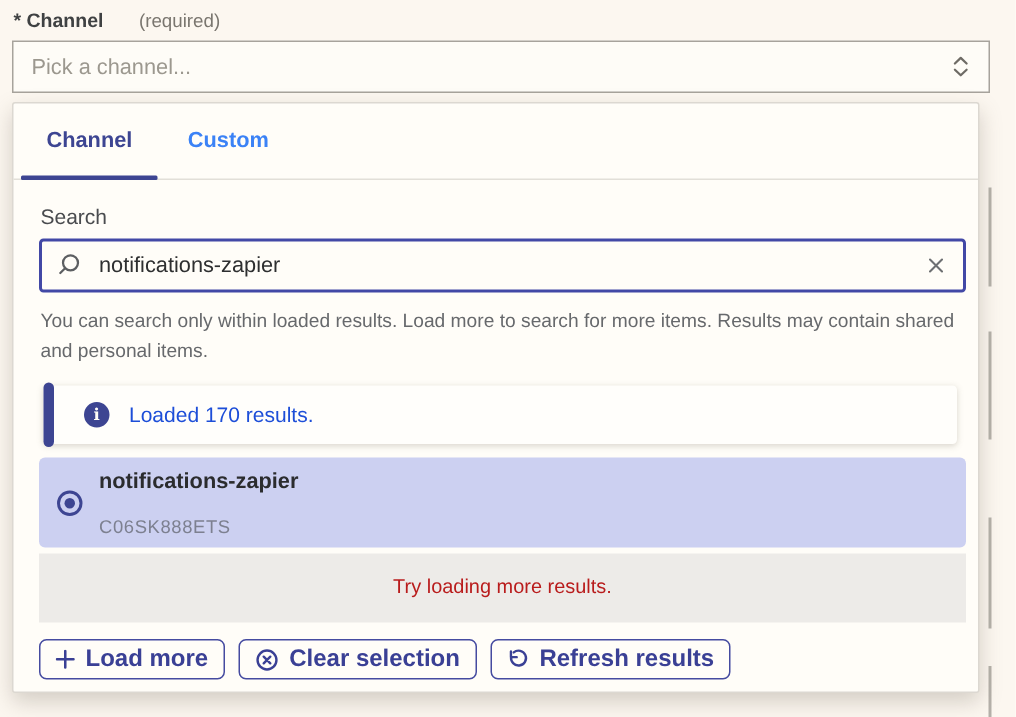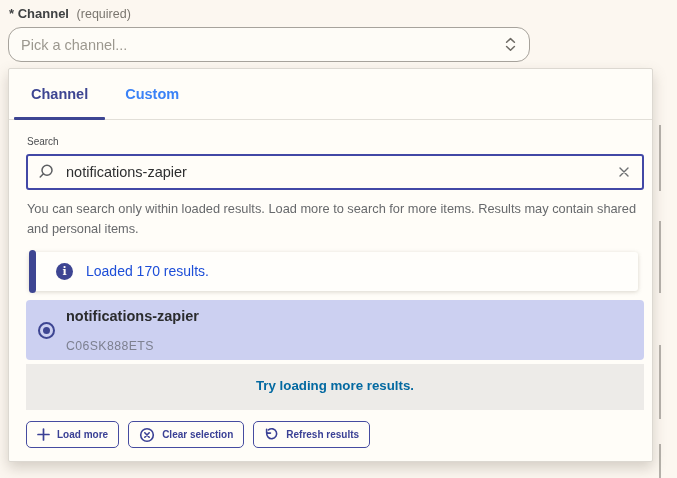--- a/index.html
+++ b/index.html
@@ -15,26 +15,26 @@
   body{
     width:677px;height:478px;position:relative;overflow:hidden;
     background:var(--page-bg);
     font-family:"Liberation Sans",sans-serif;
     -webkit-font-smoothing:antialiased;
   }
 
   
   .field-label-row{position:absolute;left:9px;top:6px;font-size:13px;color:#3f4142;}
   .lbl-bold{font-weight:bold;}
-  .req-note{color:#7a766f;font-size:12.5px;margin-left:4px;}
+  .req-note{color:#7a766f;font-size:12.5px;margin-left:20px;}
 
   
   .select-box{
-    position:absolute;left:8px;top:27px;width:522px;height:35px;
-    border:1px solid var(--border-gray);border-radius:13px;background:#fefcf7;
+    position:absolute;left:8px;top:27px;width:652px;height:35px;
+    border:1px solid var(--border-gray);border-radius:0;background:#fefcf7;
     display:flex;align-items:center;padding:0 12px;cursor:pointer;
   }
   .select-placeholder{color:#9c988f;font-size:14.5px;flex:1;}
 
   
   .bg-edge{position:absolute;left:659px;width:2px;background:#b5b1aa;}
 
   
   .panel{
     position:absolute;left:8px;top:68px;width:645px;height:394px;
@@ -45,21 +45,21 @@
   .tab{
     display:flex;align-items:center;padding:0 17px;margin-right:3px;position:relative;
     font-size:14.5px;font-weight:bold;color:#3b82f6;cursor:pointer;background:none;border:none;
     font-family:inherit;
   }
   .tab.active{color:var(--accent);}
   .tab.active::after{content:"";position:absolute;left:0;right:0;bottom:-1px;height:3px;background:var(--accent);border-radius:1px;}
 
   .panel-body{padding:14px 8px 0 17px;}
 
-  .search-label{font-size:10px;color:#4a4c4f;margin:2px 0 7px 1px;}
+  .search-label{font-size:14px;color:#4a4c4f;margin:2px 0 7px 1px;}
   .search-wrap{position:relative;}
   .search-input{
     width:100%;height:36px;border:2px solid #4248a6;border-radius:3px;background:var(--panel-bg);
     padding:0 36px 0 38px;font-size:14.5px;color:#2e2f30;font-family:inherit;outline:none;
   }
   .search-icon{position:absolute;left:11px;top:9px;pointer-events:none;}
   .clear-x{position:absolute;right:8px;top:8px;background:none;border:none;cursor:pointer;padding:3px 5px;line-height:0;}
 
   .helper{font-size:12.8px;color:#67696c;line-height:1.6;margin:9px 1px 0 1px;}
 
@@ -83,27 +83,27 @@
   .radio{
     width:17px;height:17px;border:2px solid var(--accent);border-radius:50%;flex:none;
     display:flex;align-items:center;justify-content:center;background:transparent;padding:0;cursor:pointer;
   }
   .radio-dot{width:7px;height:7px;border-radius:50%;background:var(--accent);}
   .option-title{font-size:14.5px;font-weight:bold;color:#2b2c2e;line-height:1.25;}
   .option-id{font-size:12.3px;color:#7d8090;letter-spacing:.4px;margin-top:14px;}
 
   .hint{margin-top:4px;background:var(--hint-bg);padding:11px 10px 13px;text-align:center;}
   .hint-l1{font-size:13.3px;color:#5a5c5f;line-height:1.65;}
-  .hint-l2{font-size:13.3px;color:#0369a1;font-weight:bold;line-height:1.65;}
+  .hint-l2{font-size:13.3px;color:#b91c1c;font-weight:normal;line-height:1.65;}
 
   .actions{display:flex;gap:9px;margin-top:11px;}
   .btn{
     display:inline-flex;align-items:center;gap:7px;height:27px;padding:0 10px;
     background:transparent;border:1.5px solid #454ba0;border-radius:5px;
-    color:#3a4095;font-weight:bold;font-size:10px;font-family:inherit;cursor:pointer;
+    color:#3a4095;font-weight:bold;font-size:16px;font-family:inherit;cursor:pointer;
   }
   .btn svg{display:block;}
 </style>
 </head>
 <body>
 
 <div class="bg-edge" style="top:125px;height:66px;"></div>
 <div class="bg-edge" style="top:221px;height:72px;"></div>
 <div class="bg-edge" style="top:345px;height:74px;"></div>
 <div class="bg-edge" style="top:444px;height:34px;"></div>

